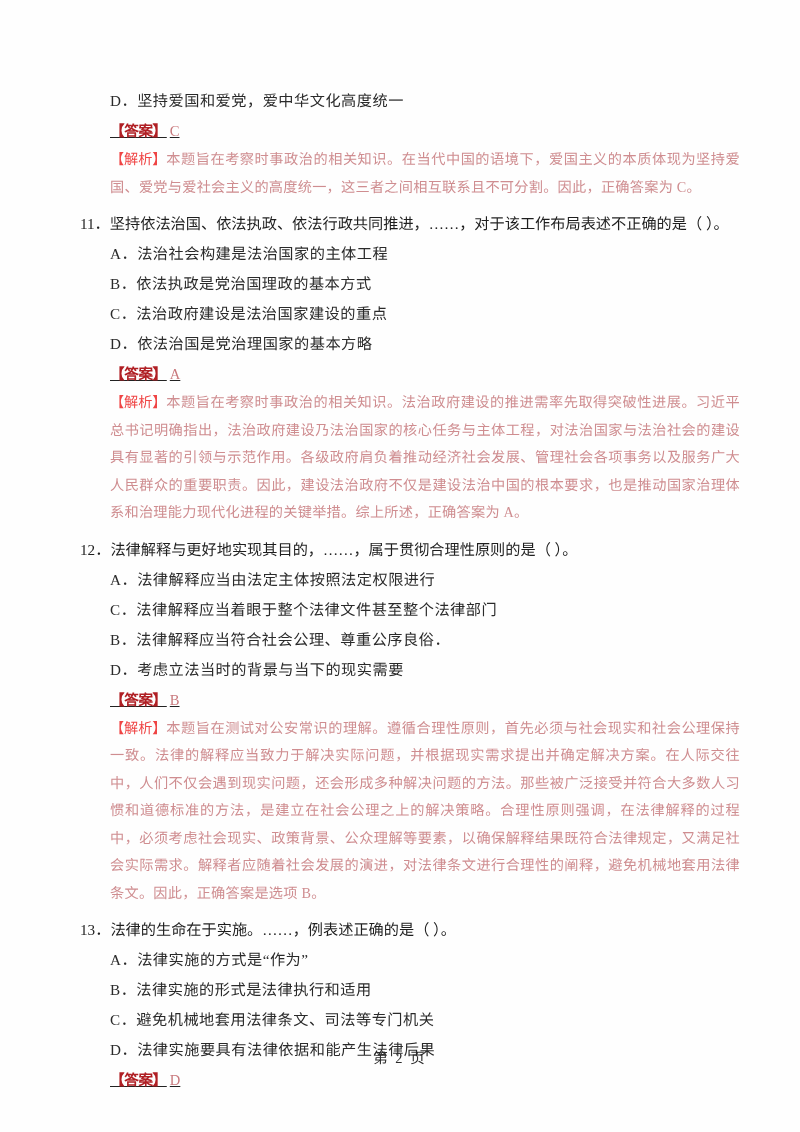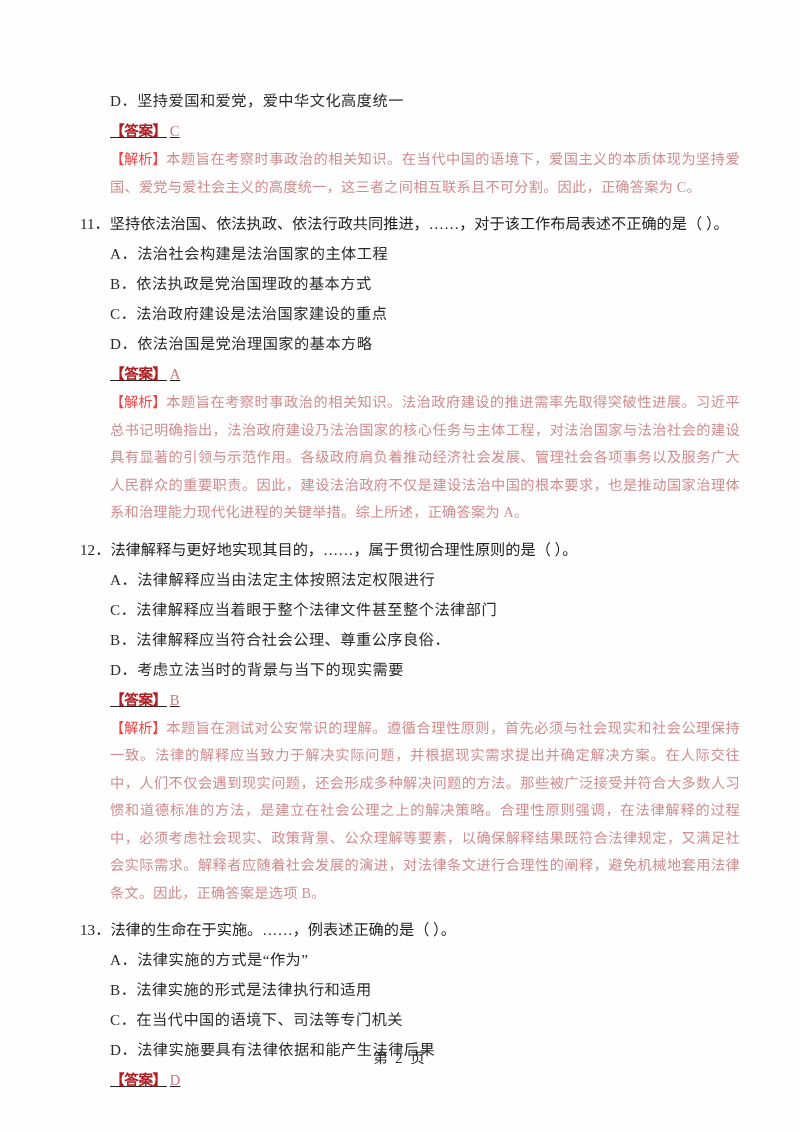--- a/index.html
+++ b/index.html
@@ -180,21 +180,21 @@
     <div class="question">
       <span class="qnum">13．</span><span>法律的生命在于实施。……，例表述正确的是（      ）。</span>
     </div>
     <div class="option">
       <span class="mark">A．法律实施的方式是“作为”</span>
     </div>
     <div class="option">
       <span class="mark">B．法律实施的形式是法律执行和适用</span>
     </div>
     <div class="option">
-      <span class="mark">C．在当代中国的语境下、司法等专门机关</span>
+      <span class="mark">C．避免机械地套用法律条文、司法等专门机关</span>
     </div>
     <div class="option">
       <span class="mark">D．法律实施要具有法律依据和能产生法律后果</span>
     </div>
     <div class="answer-row">
       <span class="tag">【答案】</span><span class="answer-letter">D</span>
     </div>
 
   </div>
 

